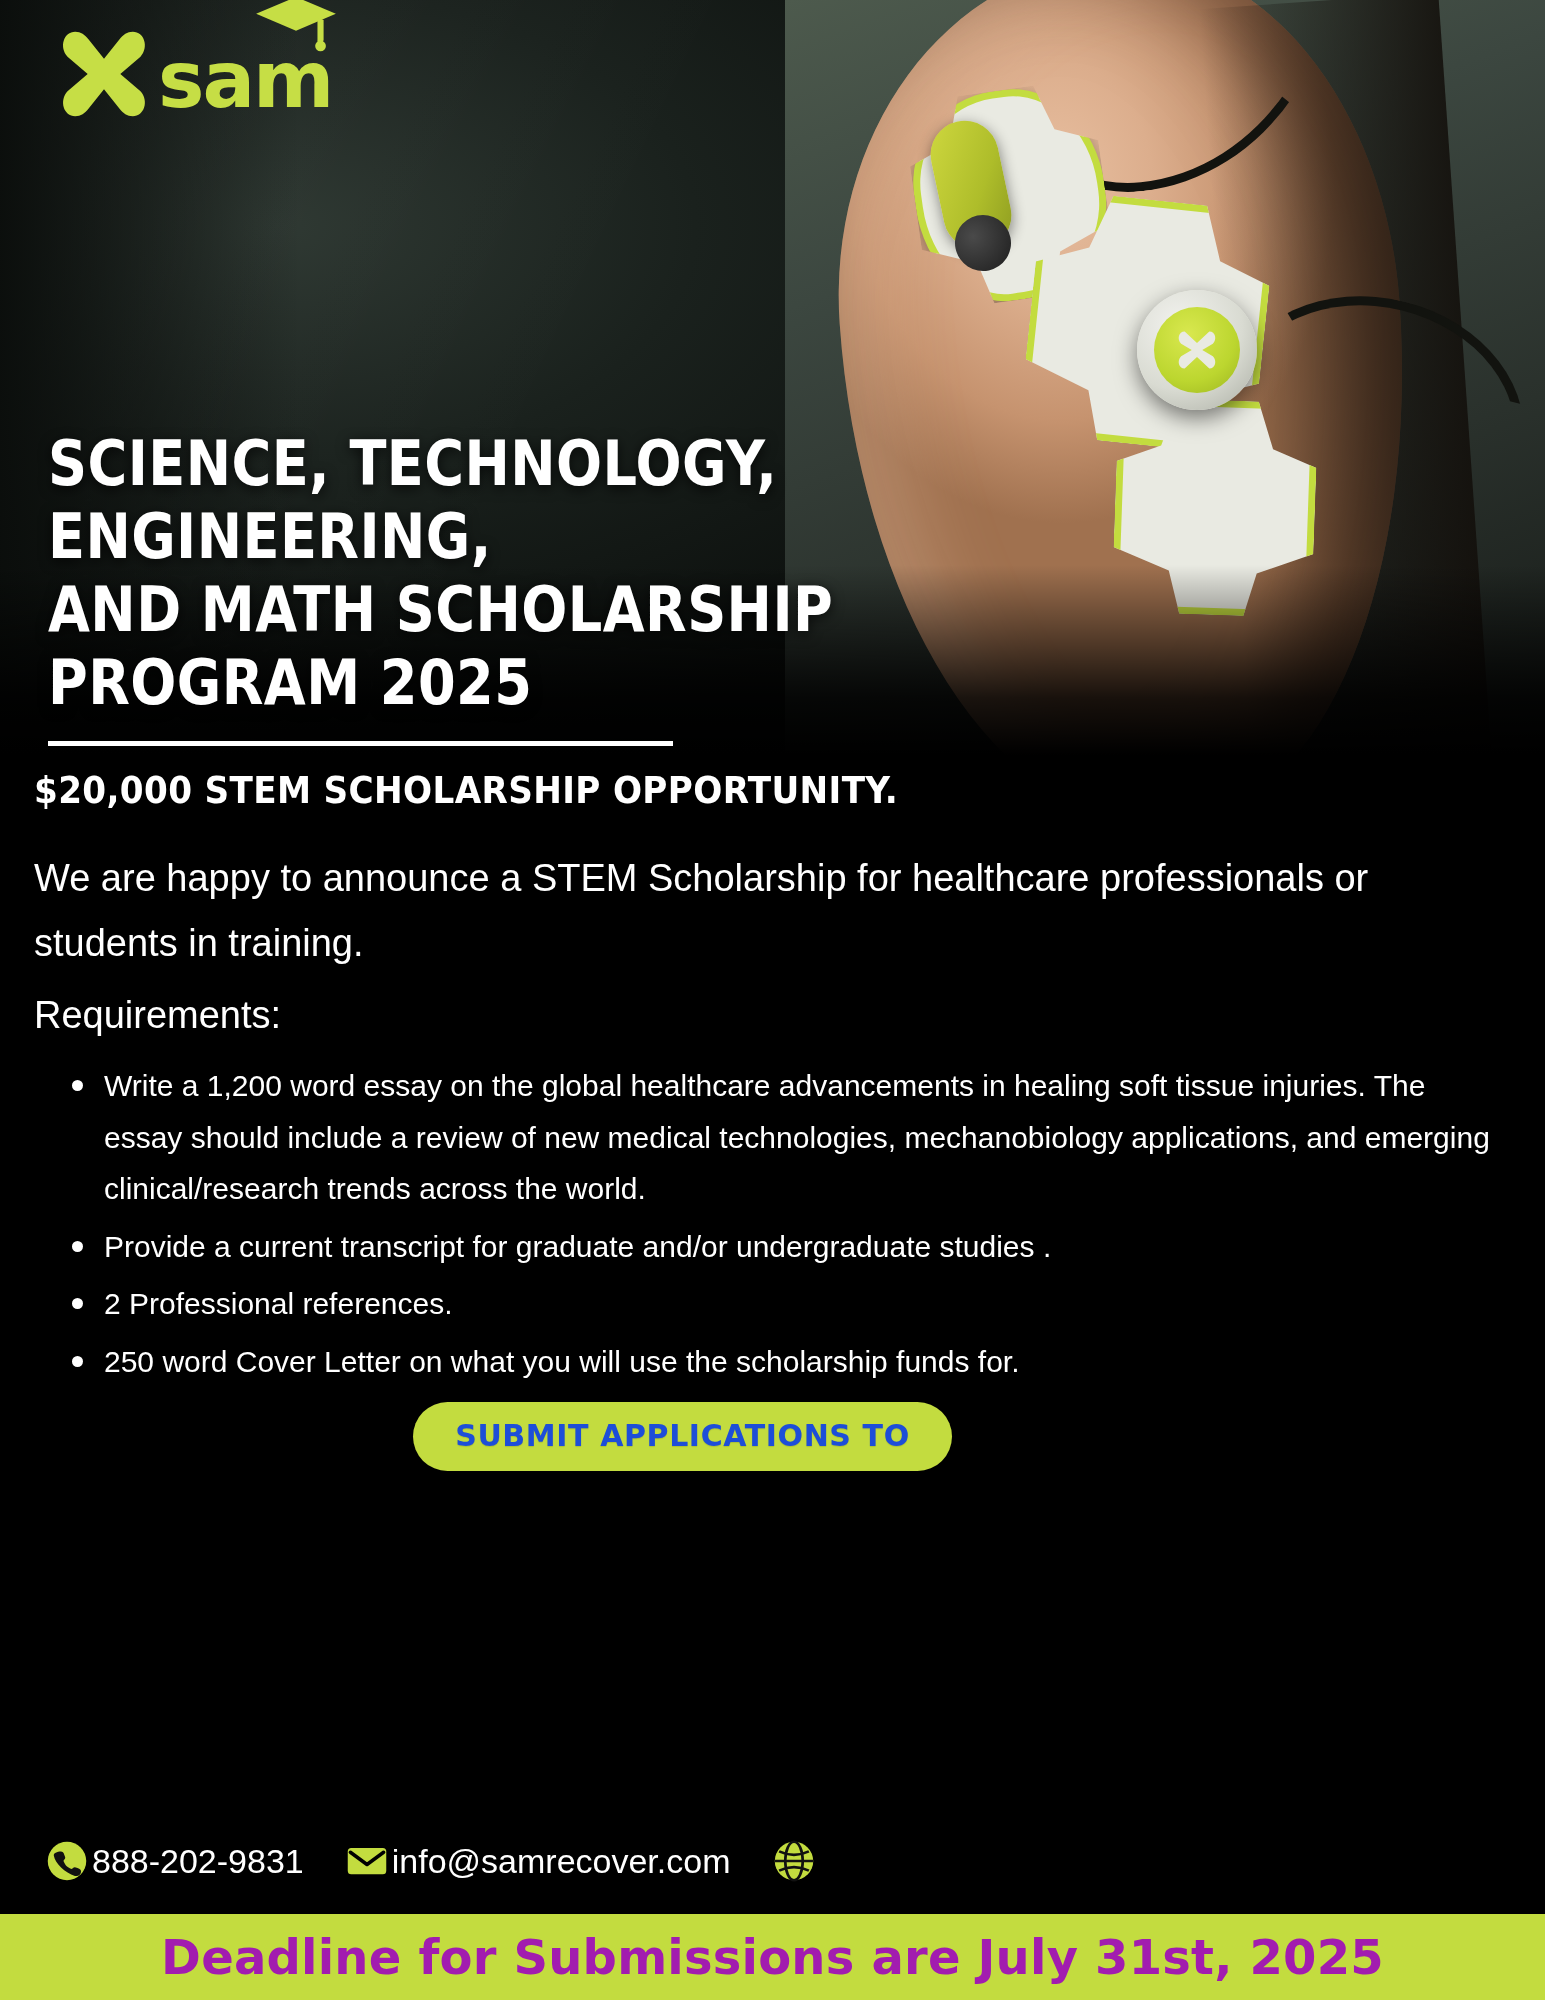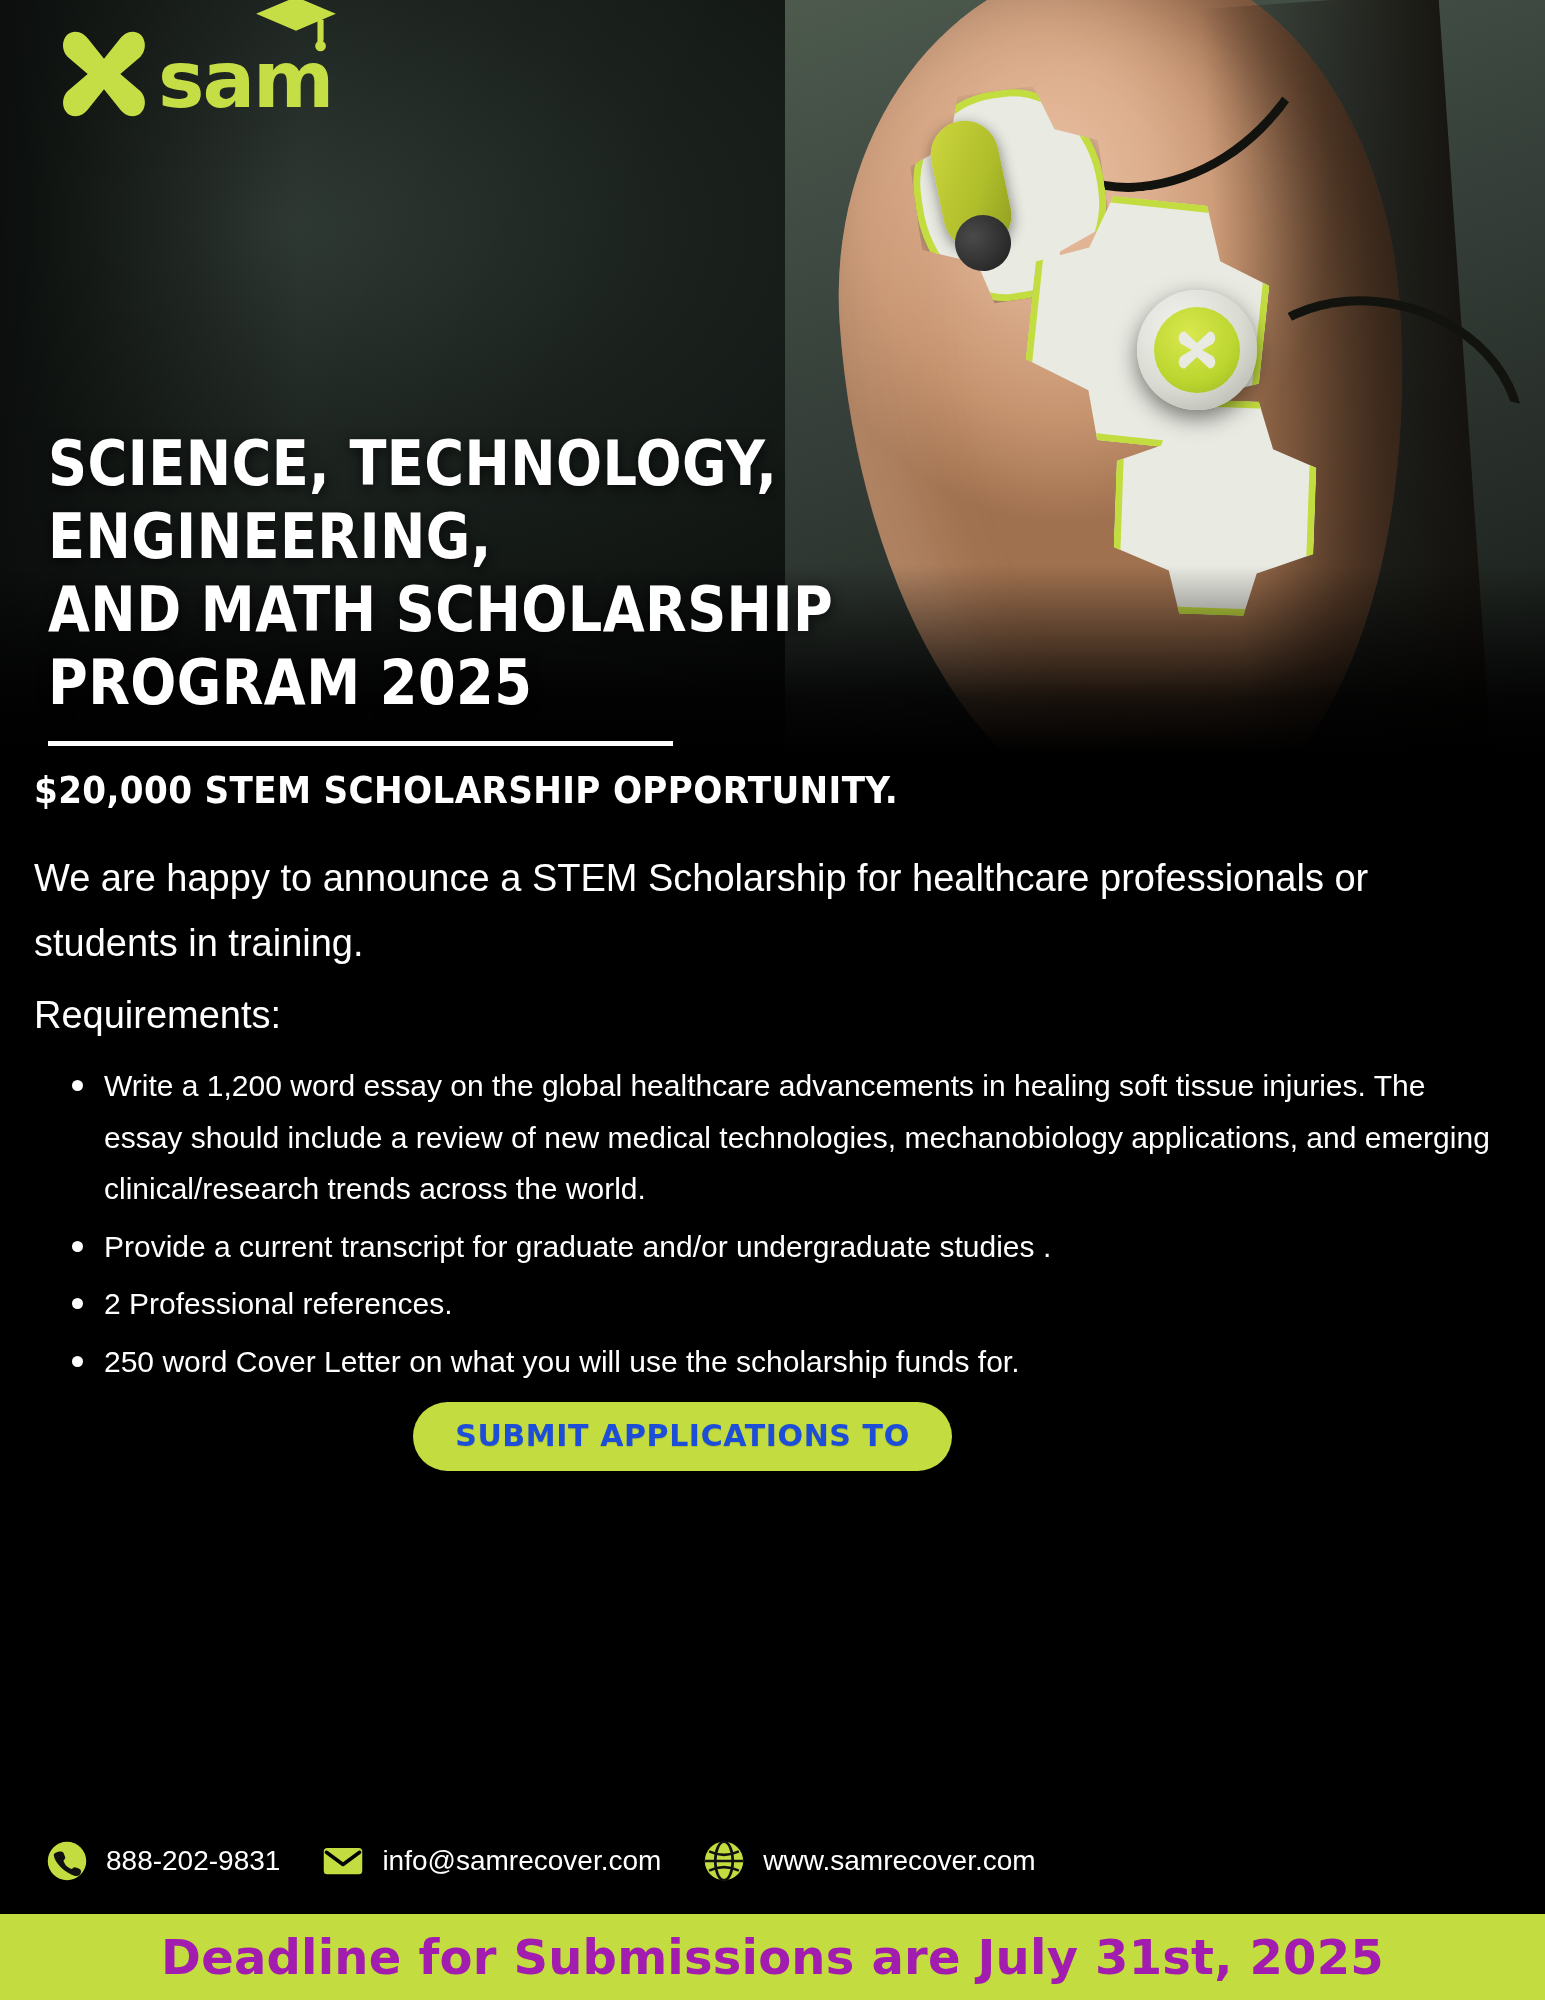--- a/index.html
+++ b/index.html
@@ -301,22 +301,22 @@
     bottom: 118px;
     display: flex;
     align-items: center;
     gap: 42px;
     padding: 0 28px 0 46px;
     color: #ffffff;
   }
   .contact-item {
     display: flex;
     align-items: center;
-    gap: 18px;
-    font-size: 28px;
+    gap: 4px;
+    font-size: 34px;
     color: #ffffff;
     text-decoration: none;
   }
   .c-icon { width: 42px; height: 42px; flex: 0 0 42px; }
 
   
   .footer {
     position: absolute;
     left: 0; bottom: 0;
     width: 100%;
@@ -423,21 +423,20 @@
     </a>
 
     <a class="contact-item" href="#">
       <svg class="c-icon" viewBox="0 0 48 48">
         <circle cx="24" cy="24" r="22" fill="#c3dc3f"></circle>
         <ellipse cx="24" cy="24" rx="10" ry="22" fill="none" stroke="#111" stroke-width="3"></ellipse>
         <line x1="2" y1="24" x2="46" y2="24" stroke="#111" stroke-width="3"></line>
         <path d="M7 13 Q24 21 41 13" fill="none" stroke="#111" stroke-width="3"></path>
         <path d="M7 35 Q24 27 41 35" fill="none" stroke="#111" stroke-width="3"></path>
       </svg>
-      <span>www.samrecover.com</span>
     </a>
   </div>
 
   <div class="footer">
     <span>Deadline for Submissions are July 31st, 2025</span>
   </div>
 
 </div>
 
 </body></html>

